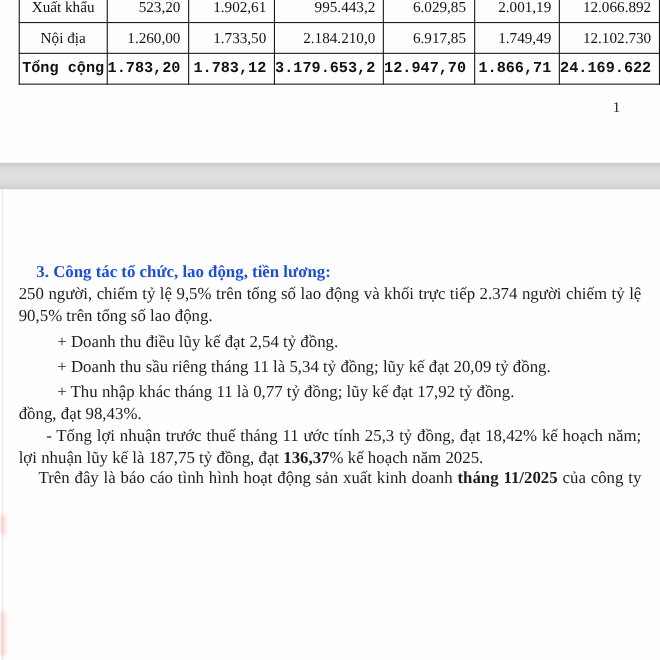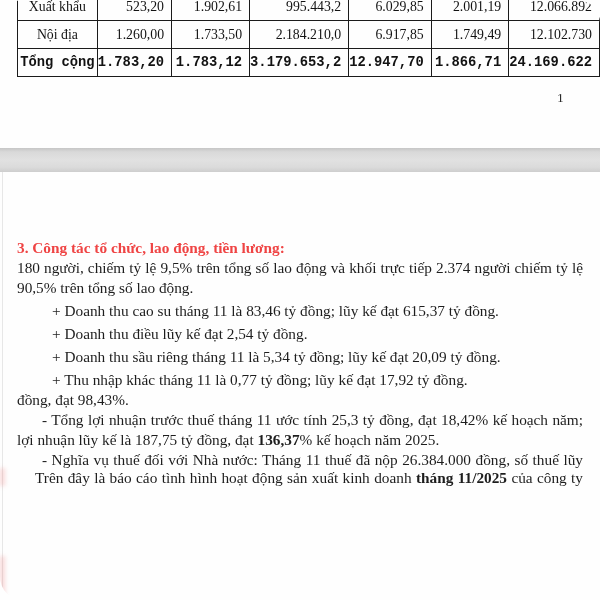--- a/index.html
+++ b/index.html
@@ -1,21 +1,21 @@
 <!DOCTYPE html>
 <html><head>
 <meta charset="utf-8">
 <style>
   html,body{margin:0;padding:0;}
   body{
     width:600px;height:600px;overflow:hidden;position:relative;
     background:#fefefe;color:#1c1c1c;
     font-family:"Liberation Serif","DejaVu Serif",serif;
   }
-  .viewport{position:absolute;inset:0;overflow:hidden;border-radius:23px;}
+  .viewport{position:absolute;inset:0;overflow:hidden;}
 
   
   table.summary{
     position:absolute;top:-8px;left:17px;
     border-collapse:collapse;table-layout:fixed;
     font-size:13.8px;color:#121212;
   }
   table.summary td{
     border:1.6px solid #1b1b1b;height:27px;vertical-align:middle;
     padding:0 7px 0 0;white-space:nowrap;overflow:hidden;
@@ -36,21 +36,21 @@
   }
 
   
   .content{
     position:absolute;top:238px;left:0;width:600px;
     padding:0 17px;box-sizing:border-box;
     font-size:15.3px;line-height:20px;color:#1d1d1d;
   }
   .ln{text-align:left;}
   .jl{text-align:justify;text-align-last:justify;}
-  .h{font-weight:bold;color:#ef4444;}
+  .h{font-weight:bold;color:#1d4ed8;margin-left:16px;}
   .ind18{padding-left:18px;}
   .ind25{padding-left:25px;}
   .ind30{padding-left:30px;}
   .ind35{padding-left:35px;}
   .mt2{margin-top:2px;}
   .mt3{margin-top:3px;}
   .mtn2{margin-top:-2px;}
   b{font-weight:bold;}
 
   
@@ -110,33 +110,31 @@
   <div class="page-sep"></div>
 
   <div class="edge-line"></div>
   <div class="smudge a"></div>
   <div class="smudge b"></div>
 
   <div class="content">
 
     <div class="ln h">3. Công tác tổ chức, lao động, tiền lương:</div>
 
-    <div class="ln jl">180 người, chiếm tỷ lệ 9,5% trên tổng số lao động và khối trực tiếp 2.374 người chiếm tỷ lệ</div>
+    <div class="ln jl">250 người, chiếm tỷ lệ 9,5% trên tổng số lao động và khối trực tiếp 2.374 người chiếm tỷ lệ</div>
     <div class="ln">90,5% trên tổng số lao động.</div>
 
 
 
-    <div class="ln ind35 mt3">+ Doanh thu cao su tháng 11 là 83,46 tỷ đồng; lũy kế đạt 615,37 tỷ đồng.</div>
     <div class="ln ind35 mt3">+ Doanh thu điều lũy kế đạt 2,54 tỷ đồng.</div>
     <div class="ln ind35 mt3">+ Doanh thu sầu riêng tháng 11 là 5,34 tỷ đồng; lũy kế đạt 20,09 tỷ đồng.</div>
     <div class="ln ind35 mt3">+ Thu nhập khác tháng 11 là 0,77 tỷ đồng; lũy kế đạt 17,92 tỷ đồng.</div>
 
     <div class="ln">đồng, đạt 98,43%.</div>
 
     <div class="ln jl ind25">- Tổng lợi nhuận trước thuế tháng 11 ước tính 25,3 tỷ đồng, đạt 18,42% kế hoạch năm;</div>
     <div class="ln"><span>lợi nhuận lũy kế là 187,75 tỷ đồng, đạt </span><b>136,37</b><span>% kế hoạch năm 2025.</span></div>
 
-    <div class="ln jl ind25">- Nghĩa vụ thuế đối với Nhà nước: Tháng 11 thuế đã nộp 26.384.000 đồng, số thuế lũy</div>
 
     <div class="ln jl ind18 mtn2"><span>Trên đây là báo cáo tình hình hoạt động sản xuất kinh doanh </span><b>tháng 11/2025</b><span> của công ty</span></div>
 
   </div>
 </div>
 
 </body></html>

